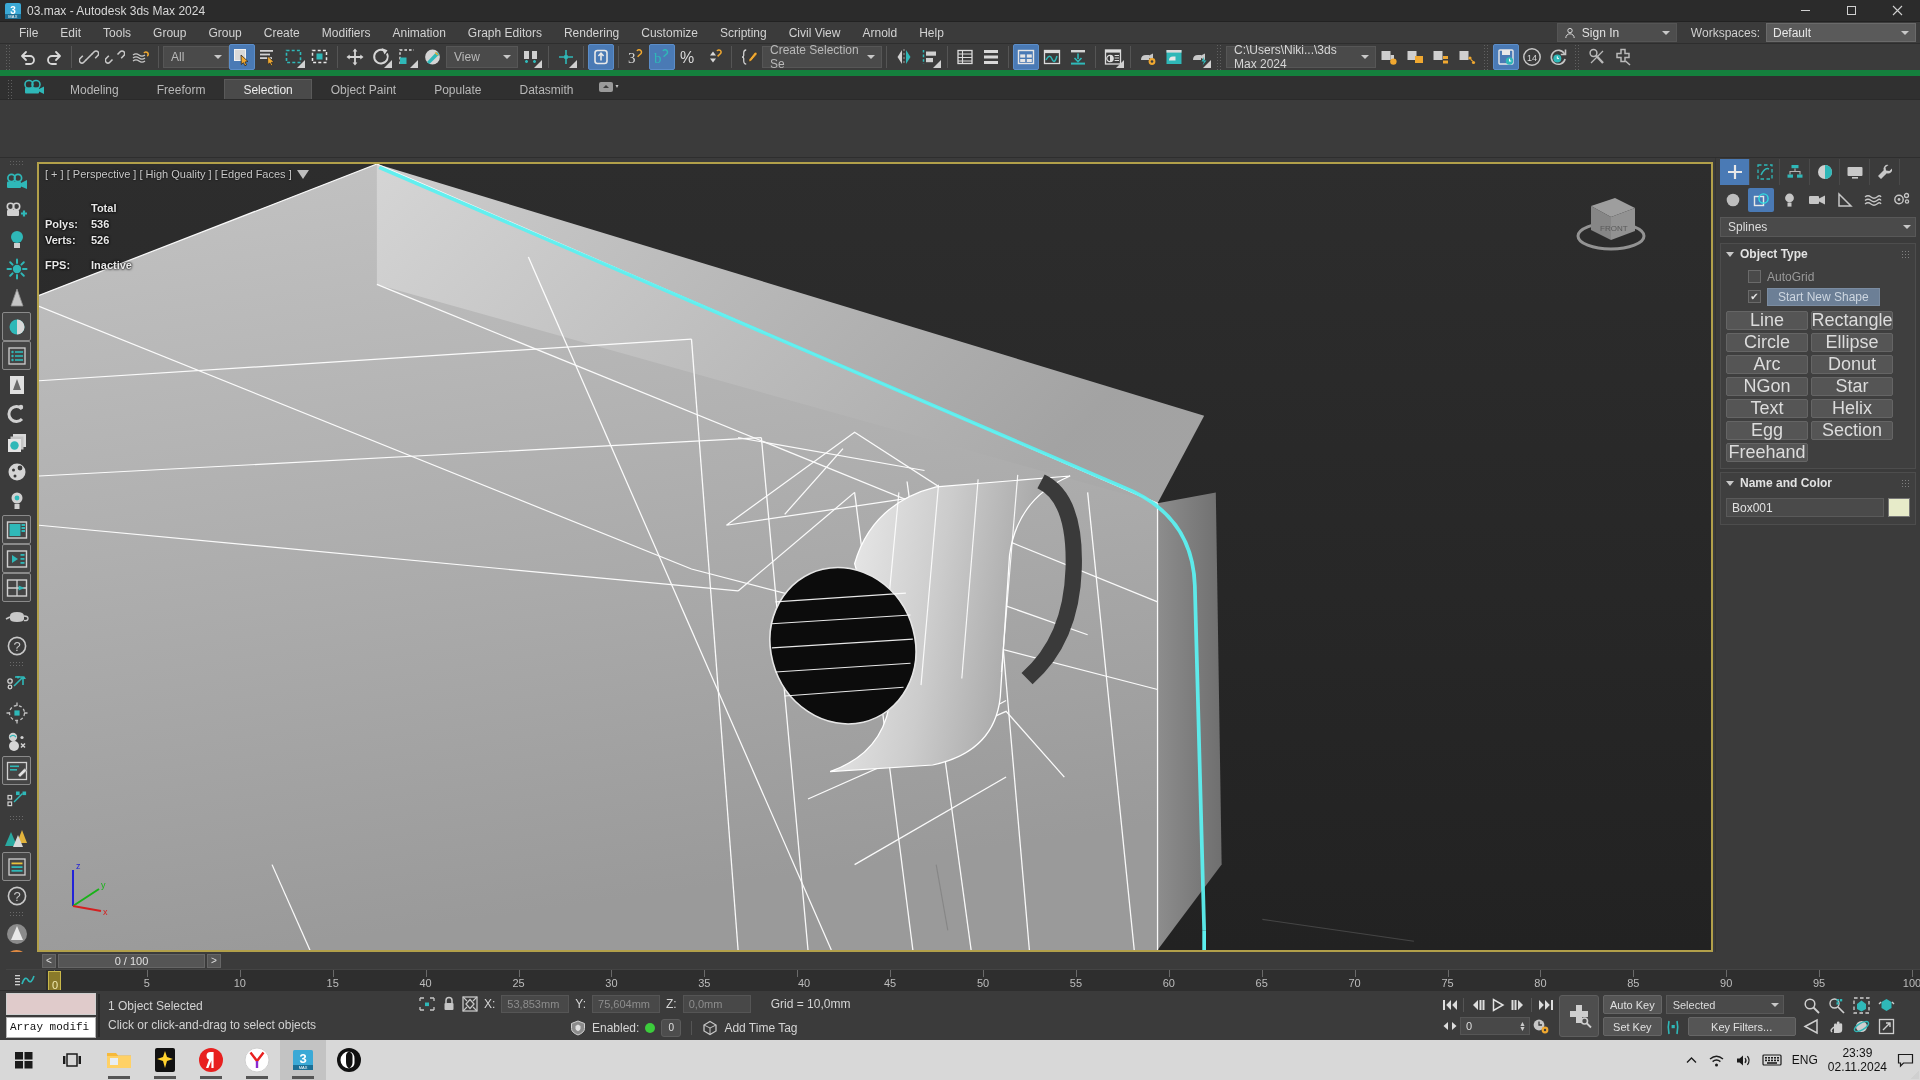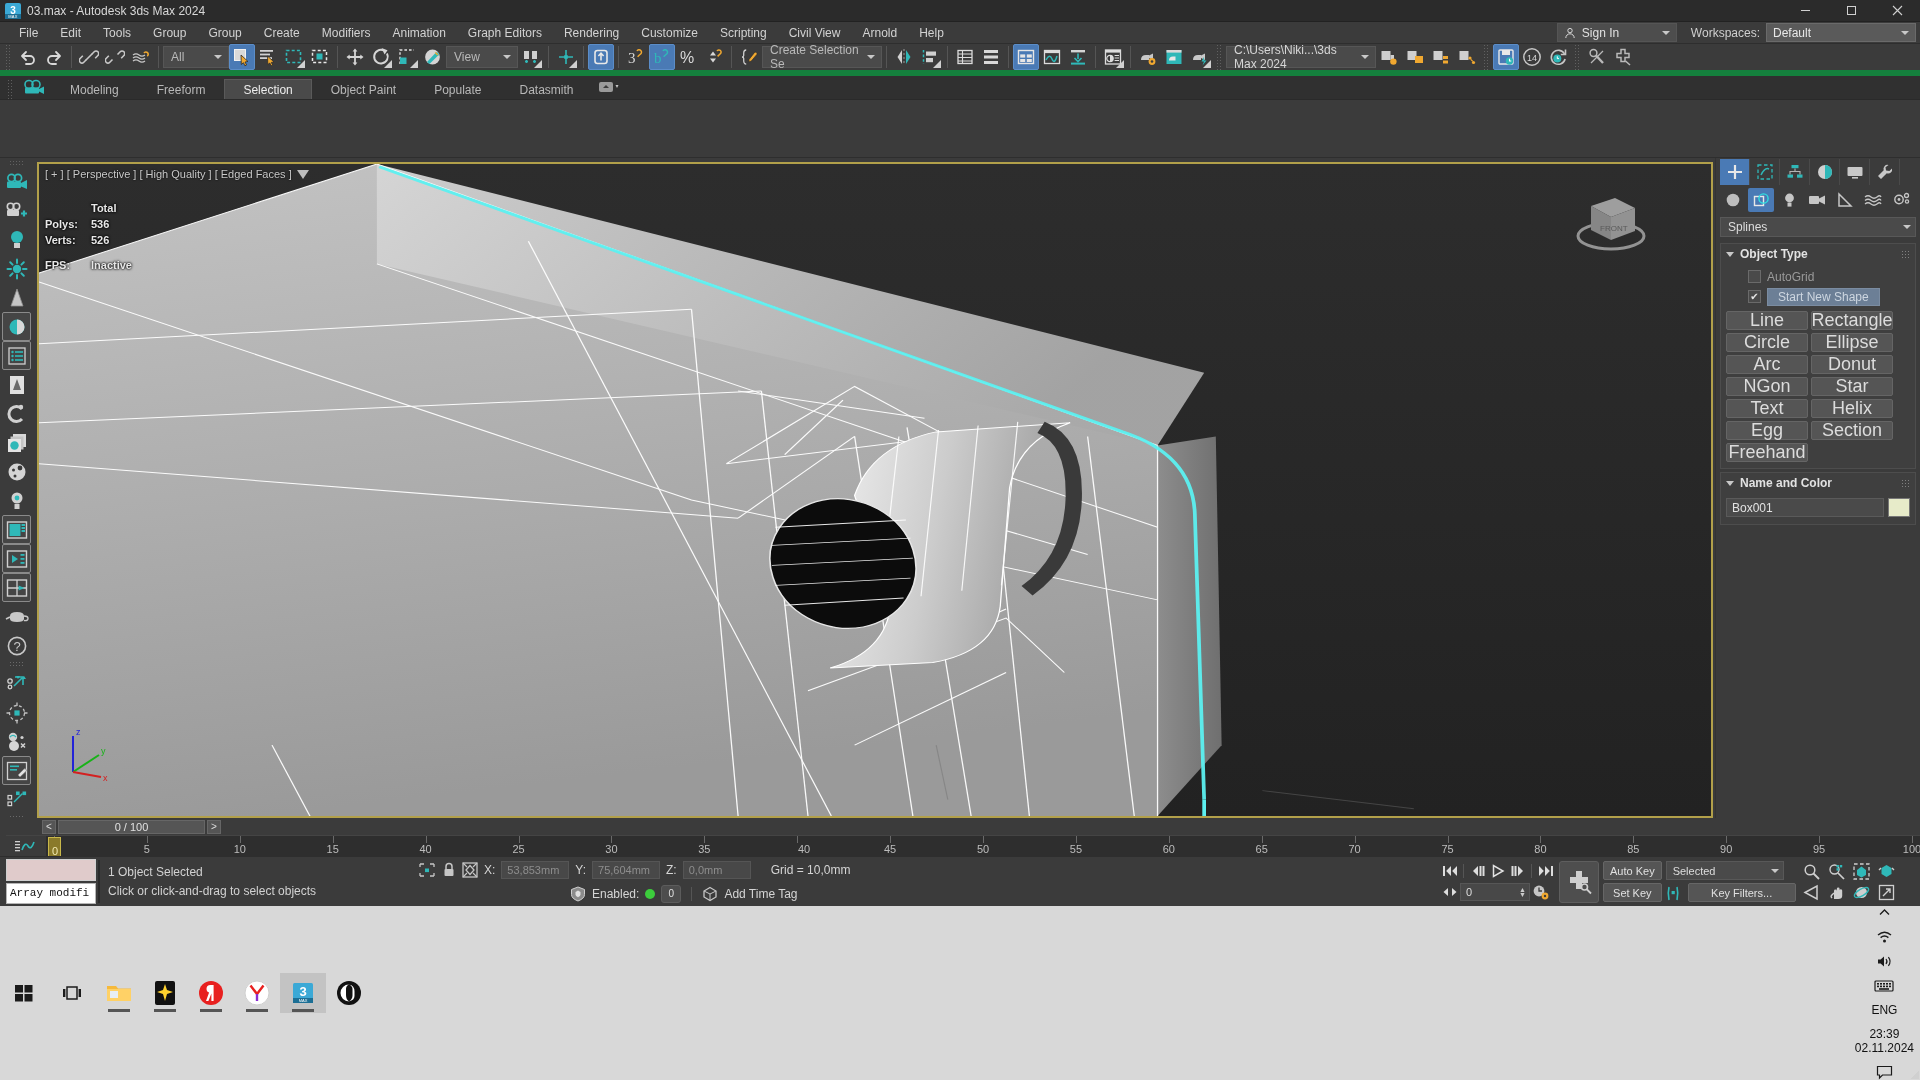--- a/index.html
+++ b/index.html
@@ -196,21 +196,21 @@
   .taskbar{ flex:0 0 40px;background:#d8d8d8;display:flex;align-items:center; }
   .tb-start{ width:48px;height:40px;display:flex;align-items:center;justify-content:center; }
   .tb-search{ width:335px;height:30px;background:#fff;border:1px solid #a0a0a0;display:flex;
     align-items:center;padding-left:10px;gap:9px;position:relative;overflow:hidden;}
   .tb-search .ph{ font-size:13px;color:#333; }
   .tb-cow{ position:absolute;right:4px;bottom:0;width:74px;height:30px; }
   .tb-task{ width:48px;height:40px;display:flex;align-items:center;justify-content:center; }
   .tb-app{ width:46px;height:40px;display:flex;align-items:center;justify-content:center;position:relative; }
   .tb-app.running:after{ content:"";position:absolute;bottom:1px;left:12px;right:12px;height:3px;background:#555; }
   .tb-app.active{ background:#c3c3c3; }
-  .tray{ margin-left:auto;display:flex;align-items:center;gap:10px;padding-right:6px;color:#1b1b1b;flex-direction:column; }
+  .tray{ margin-left:auto;display:flex;align-items:center;gap:10px;padding-right:6px;color:#1b1b1b; }
   .tray .clock{ font-size:12px;color:#111;line-height:14px;text-align:center; }
   .tray-ic{ display:flex;align-items:center;justify-content:center; }
 </style>
 </head>
 <body>
 
 <div class="app">
 
   <div class="titlebar">
     <div class="title-icon">

